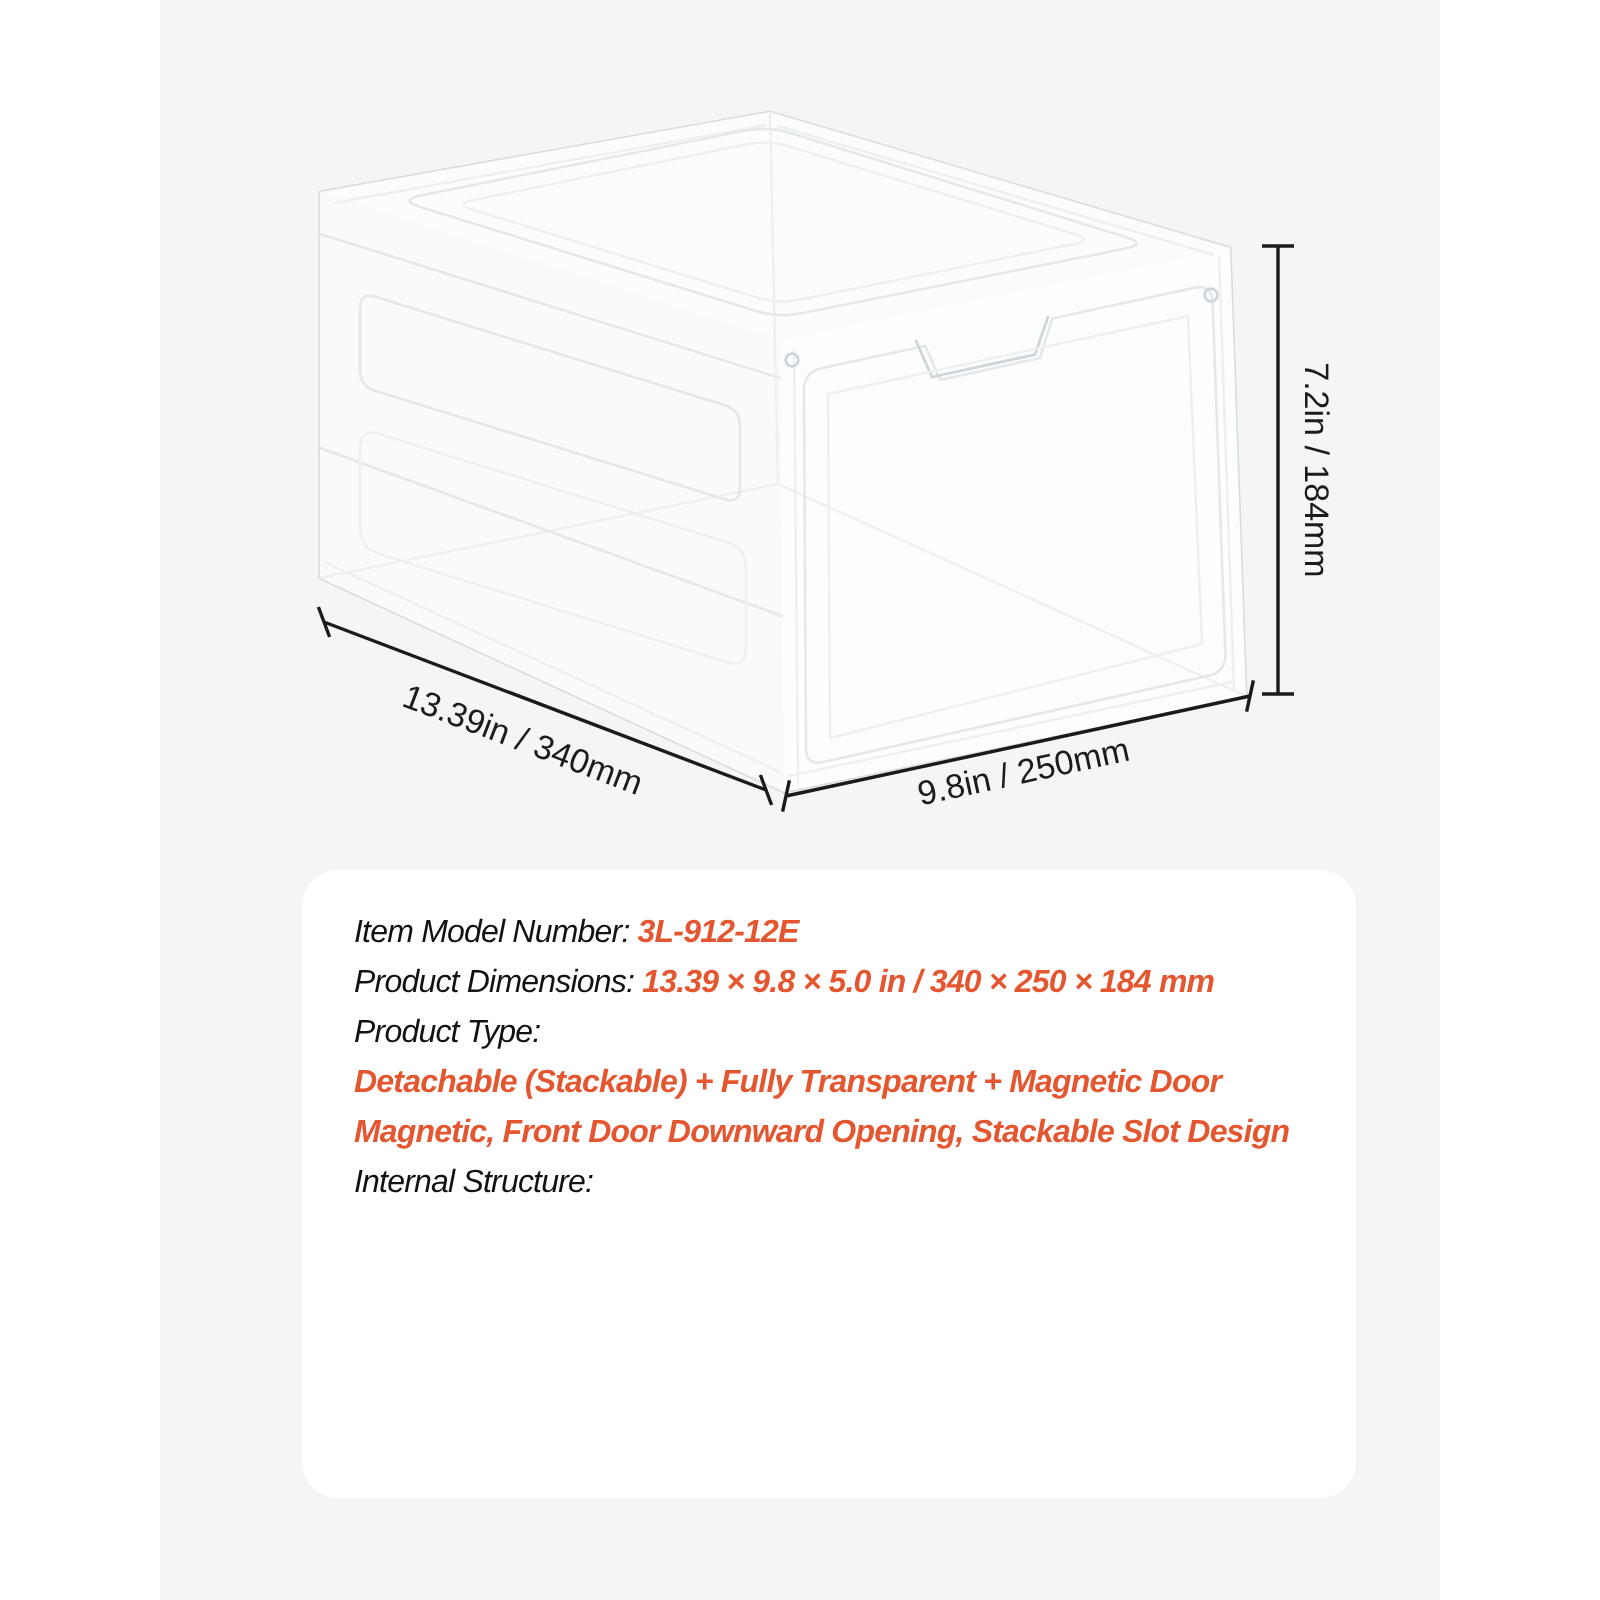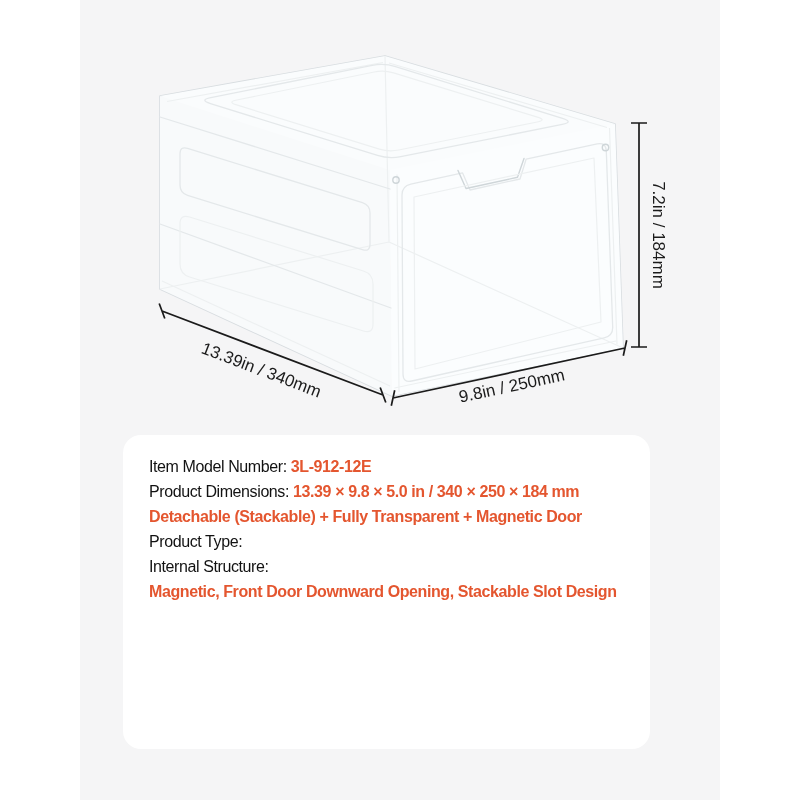--- a/index.html
+++ b/index.html
@@ -15,22 +15,22 @@
   .sil{fill:#fcfdfe;}
   .face-top{fill:#fafcfd;}
   .face-left{fill:#f8fafb;}
   .face-front{fill:#fbfdfe;}
 
   
   .dim{stroke:#1b1b1b;stroke-width:1.7;fill:none;stroke-linecap:butt;}
   .dim-text{font-family:"Liberation Sans",sans-serif;font-size:17px;fill:#1b1b1b;letter-spacing:0px;}
 
   
-  .panel{position:absolute;left:43px;top:435px;width:527px;height:314px;background:#ffffff;
-         border-radius:18px;box-sizing:border-box;padding:19px 14px 0 26px;}
+  .panel{position:absolute;left:71px;top:435px;width:527px;height:314px;background:#ffffff;
+         border-radius:18px;box-sizing:border-box;padding:19px 14px 0 26px;font-style:italic;}
   .row{font-size:16px;line-height:25px;color:#121212;letter-spacing:-0.4px;white-space:nowrap;}
   .lbl{color:#121212;font-weight:400;}
   .val{color:#e4562f;font-weight:700;}
 </style>
 </head>
 <body>
 
 <div class="stage">
   <div class="canvas">
 
@@ -74,20 +74,20 @@
 
       <g>
         <path class="dim" d="M313,398 L545,348 M314.7,390.2 L311.3,405.8 M546.7,340.2 L543.3,355.8"></path>
         <text class="dim-text" x="432" y="387" text-anchor="middle" dominant-baseline="middle" transform="rotate(-12.2 432 387)">9.8in / 250mm</text>
       </g>
     </svg>
 
     <div class="panel">
       <div class="row"><span class="lbl">Item Model Number: </span><span class="val">3L-912-12E</span></div>
       <div class="row"><span class="lbl">Product Dimensions: </span><span class="val">13.39 × 9.8 × 5.0 in / 340 × 250 × 184 mm</span></div>
+      <div class="row"><span class="lbl">Product Type:</span><span class="val"></span></div>
       <div class="row"><span class="lbl"></span><span class="val">Detachable (Stackable) + Fully Transparent + Magnetic Door</span></div>
-      <div class="row"><span class="lbl">Product Type:</span><span class="val"></span></div>
+      <div class="row"><span class="lbl"></span><span class="val">Magnetic, Front Door Downward Opening, Stackable Slot Design</span></div>
       <div class="row"><span class="lbl">Internal Structure:</span><span class="val"></span></div>
-      <div class="row"><span class="lbl"></span><span class="val">Magnetic, Front Door Downward Opening, Stackable Slot Design</span></div>
     </div>
 
   </div>
 </div>
 
 </body></html>

